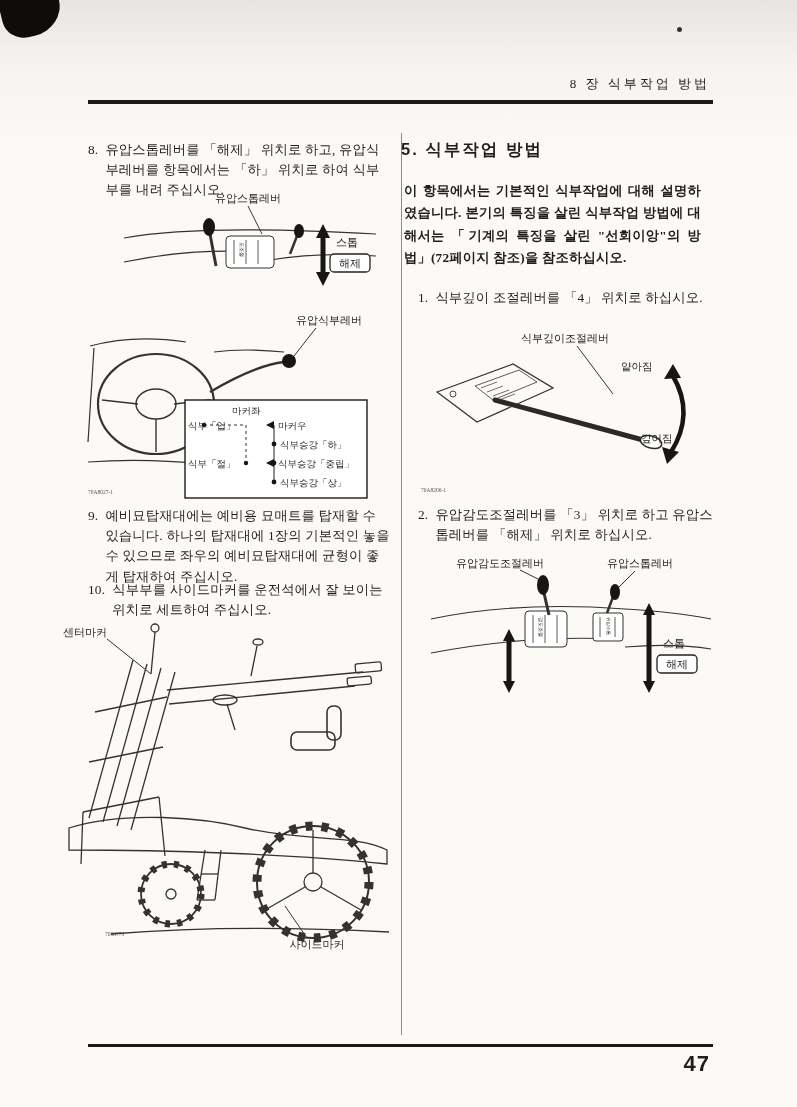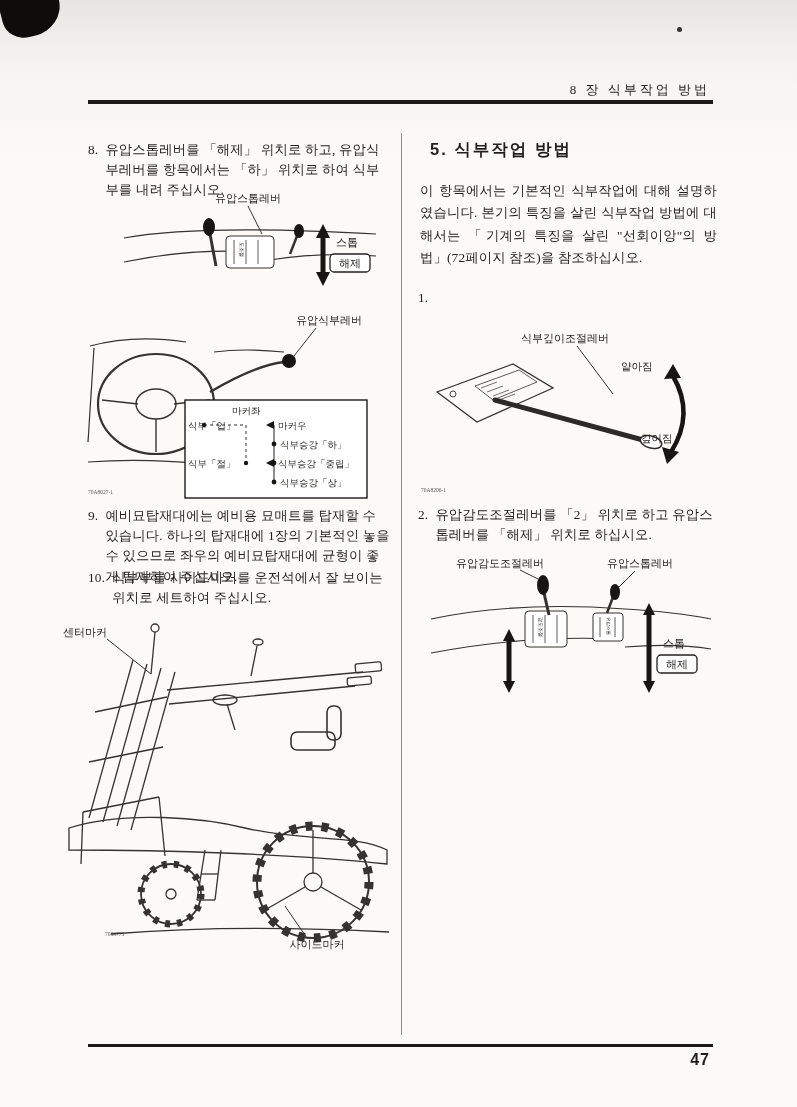--- a/index.html
+++ b/index.html
@@ -15,36 +15,36 @@
     position:absolute; inset:0;
     background: linear-gradient(180deg,#e6e5e1 0%, #f5f4f0 6%, #fbfaf7 14%, #fbfaf7 100%);
   }
   .scan-blob {
     position:absolute; left:0px; top:-20px; width:60px; height:56px;
     background:#0e0d0b; border-radius:46% 54% 58% 42%;
     transform:rotate(-14deg);
   }
   .scan-dot { position:absolute; left:677px; top:27px; width:5px; height:5px; background:#35332f; border-radius:50%; }
   .chapter-header {
-    position:absolute; top:81px; right:87px;
+    position:absolute; top:75px; right:87px;
     font-size:13px; letter-spacing:3px; color:#23221f;
   }
   .rule-top { position:absolute; left:88px; right:84px; top:100px; height:4px; background:#1b1a17; }
   .rule-bottom { position:absolute; left:88px; right:84px; top:1044px; height:3px; background:#1b1a17; }
   .page-number {
     position:absolute; top:1051px; right:87px;
     font-family:"Liberation Sans","DejaVu Sans",sans-serif;
-    font-size:16px; font-weight:bold; letter-spacing:1px;
+    font-size:22px; font-weight:bold; letter-spacing:1px;
   }
   .divider { position:absolute; left:401px; top:133px; height:902px; width:1px; background:#8d8c87; }
 
   .list-item { position:absolute; display:flex; gap:7px; font-size:13.3px; line-height:1.52; letter-spacing:0.2px; }
   .list-item .num { white-space:nowrap; }
   .heading {
-    position:absolute; left:430px; top:139px;
+    position:absolute; left:401px; top:139px;
     font-family:"Liberation Sans","DejaVu Sans",sans-serif;
     font-size:16.5px; font-weight:bold; letter-spacing:2px;
   }
   .para { position:absolute; font-size:13.3px; line-height:1.68; letter-spacing:0.2px; text-align:justify; }
 
   .diagram { position:absolute; }
   svg text { font-family:"Liberation Serif","DejaVu Serif",serif; fill:#201f1c; }
   svg .lines { stroke:#35332f; fill:none; }
   svg .ink { fill:#171613; }
   svg .code { fill:#5a5954; }
@@ -141,21 +141,21 @@
       <circle class="ink" cx="190" cy="170" r="2.4"></circle>
       <text x="196" y="174" font-size="9.5">식부승강「상」</text>
     </g>
   </svg>
 
   <div class="list-item" style="left:88px; top:506px; width:303px;">
     <span class="num">9.</span>
     <span class="txt">예비묘탑재대에는 예비용 묘매트를 탑재할 수 있습니다. 하나의 탑재대에 1장의 기본적인 놓을 수 있으므로 좌우의 예비묘탑재대에 균형이 좋게 탑재하여 주십시오.</span>
   </div>
 
-  <div class="list-item" style="left:88px; top:568px; width:303px;">
+  <div class="list-item" style="left:88px; top:580px; width:303px;">
     <span class="num">10.</span>
     <span class="txt">식부부를 사이드마커를 운전석에서 잘 보이는 위치로 세트하여 주십시오.</span>
   </div>
 
   <svg class="diagram" style="left:55px; top:612px;" width="340" height="345" viewBox="0 0 340 345">
     <text x="8" y="24" font-size="11">센터마커</text>
     <line class="lines" x1="52" y1="27" x2="96" y2="62" stroke-width="1"></line>
     <text x="262" y="336" font-size="11" text-anchor="middle">사이드마커</text>
     <line class="lines" x1="252" y1="326" x2="230" y2="294" stroke-width="1"></line>
     <text x="50" y="324" font-size="5.5" class="code">7088773</text>
@@ -206,24 +206,25 @@
       <circle cx="116" cy="282" r="30" stroke-width="1.8"></circle>
       <circle cx="116" cy="282" r="30" stroke-width="7" stroke-dasharray="5 7"></circle>
       <circle cx="116" cy="282" r="5"></circle>
 
       <path d="M56,322 Q180,312 334,320"></path>
     </g>
   </svg>
 
   <div class="heading">5. 식부작업 방법</div>
 
-  <div class="para" style="left:420px; top:180px; width:297px;">이 항목에서는 기본적인 식부작업에 대해 설명하였습니다. 본기의 특징을 살린 식부작업 방법에 대해서는 「기계의 특징을 살린 "선회이앙"의 방법」(72페이지 참조)을 참조하십시오.</div>
+  <div class="para" style="left:404px; top:180px; width:297px;font-weight:bold;">이 항목에서는 기본적인 식부작업에 대해 설명하였습니다. 본기의 특징을 살린 식부작업 방법에 대해서는 「기계의 특징을 살린 "선회이앙"의 방법」(72페이지 참조)을 참조하십시오.</div>
 
   <div class="list-item" style="left:418px; top:288px; width:298px;">
     <span class="num">1.</span>
+    <span class="txt">식부깊이 조절레버를 「4」 위치로 하십시오.</span>
   </div>
 
   <svg class="diagram" style="left:415px; top:330px;" width="300" height="170" viewBox="0 0 300 170">
     <text x="150" y="12" font-size="11" text-anchor="middle">식부깊이조절레버</text>
     <line class="lines" x1="162" y1="16" x2="198" y2="64" stroke-width="1"></line>
     <g>
       <path class="lines" d="M22,62 L98,34 L138,58 L62,92 Z" stroke-width="1.3" fill="#fff"></path>
       <path class="lines" d="M60,56 L104,40 L122,52 L78,70 Z" stroke-width="0.8"></path>
       <line class="lines" x1="66" y1="58" x2="82" y2="52" stroke-width="0.7"></line>
       <line class="lines" x1="72" y1="62" x2="88" y2="56" stroke-width="0.7"></line>
@@ -240,21 +241,21 @@
       <polygon class="ink" points="258,34 249,49 266,48"></polygon>
       <polygon class="ink" points="252,134 247,117 264,122"></polygon>
     </g>
     <text x="206" y="40" font-size="10.5">얕아짐</text>
     <text x="226" y="112" font-size="10.5">깊어짐</text>
     <text x="6" y="162" font-size="5.5" class="code">70A8206-1</text>
   </svg>
 
   <div class="list-item" style="left:418px; top:505px; width:298px;">
     <span class="num">2.</span>
-    <span class="txt">유압감도조절레버를 「2」 위치로 하고 유압스톱레버를 「해제」 위치로 하십시오.</span>
+    <span class="txt">유압감도조절레버를 「3」 위치로 하고 유압스톱레버를 「해제」 위치로 하십시오.</span>
   </div>
 
   <svg class="diagram" style="left:425px; top:555px;" width="290" height="155" viewBox="0 0 290 155">
     <text x="75" y="12" font-size="11" text-anchor="middle">유압감도조절레버</text>
     <text x="215" y="12" font-size="11" text-anchor="middle">유압스톱레버</text>
     <line class="lines" x1="95" y1="15" x2="113" y2="24" stroke-width="1"></line>
     <line class="lines" x1="210" y1="16" x2="192" y2="34" stroke-width="1"></line>
     <g class="lines" stroke-width="1.1">
       <path d="M6,64 Q90,46 200,54 Q250,57 286,64"></path>
       <path d="M6,98 Q100,80 190,84"></path>

